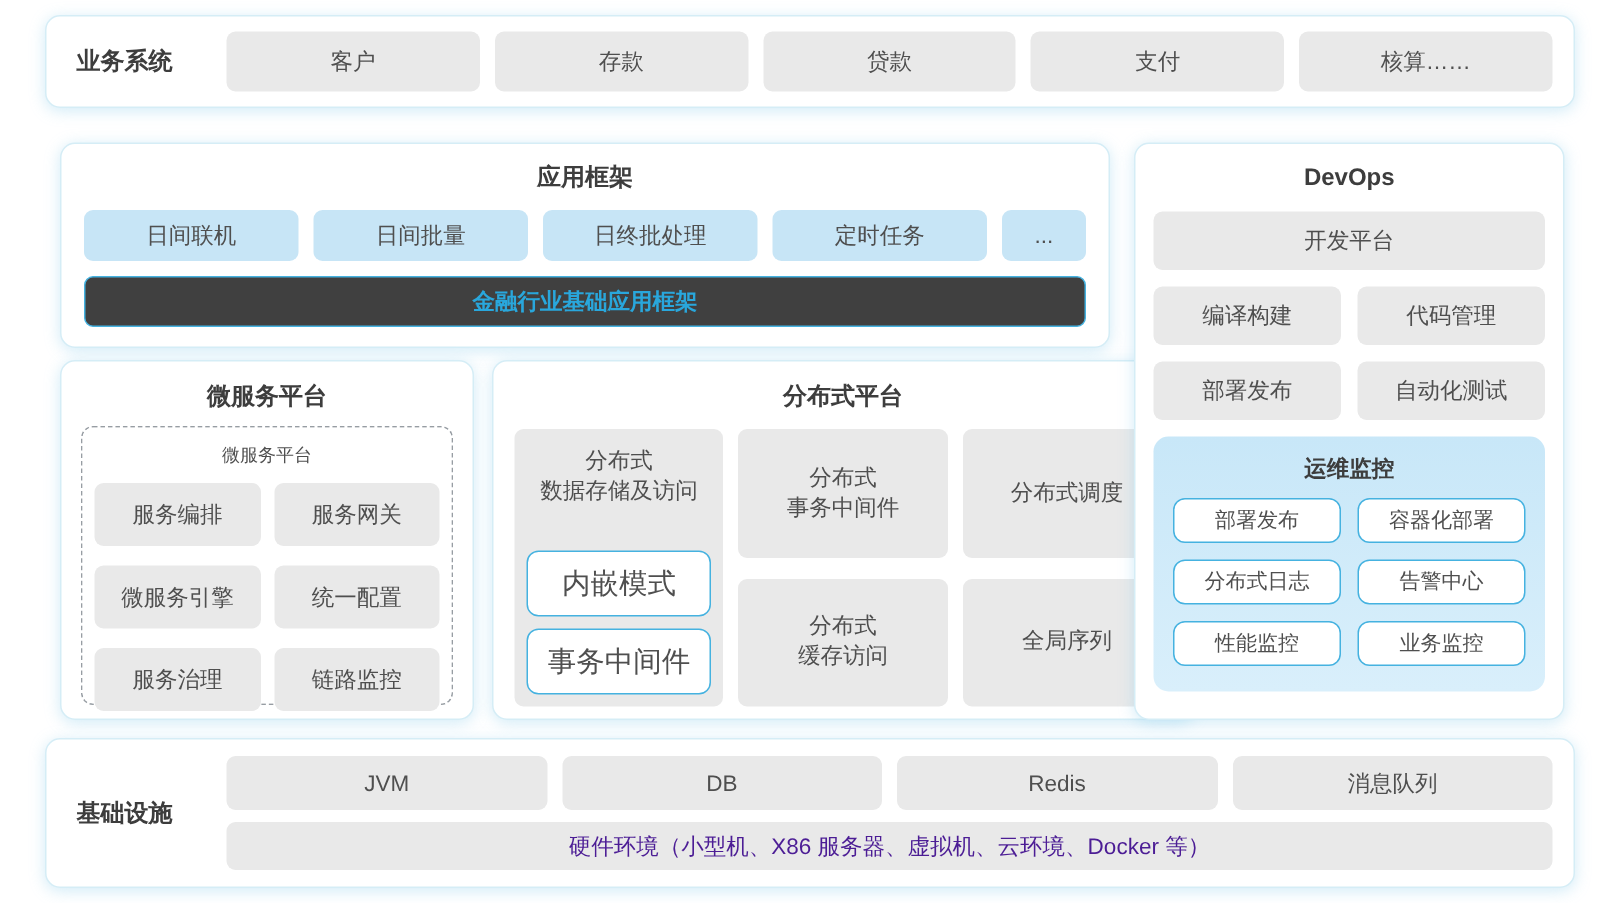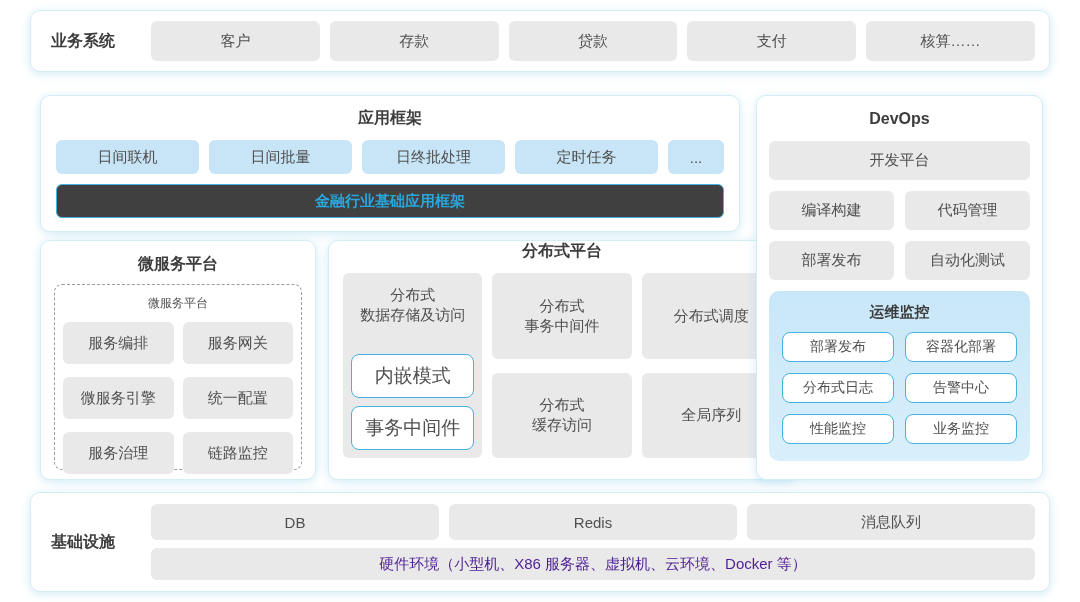--- a/index.html
+++ b/index.html
@@ -66,21 +66,21 @@
     margin:9px 13px 0;
     border:1px dashed #979da3; border-radius:8px;
     padding:8px 8px 10px;
     height:186px;
   }
   .micro-inner-title { text-align:center; font-size:12px; color:#4f4f4f; margin:2px 0 10px; }
   .micro-grid { display:grid; grid-template-columns:1fr 1fr; gap:13px 9px; }
   .micro-grid .chip { height:42px; }
 
   
-  #dist { left:328px; top:240px; width:468px; height:240px; }
+  #dist { left:328px; top:240px; width:468px; height:240px; padding-top:13px; }
   .dist-grid {
     margin:11px 14px 0;
     display:grid;
     grid-template-columns:1fr 1fr 1fr;
     grid-template-rows:1fr 1fr;
     gap:14px 10px;
     height:185px;
   }
   .storage {
     grid-row:1 / span 2;
@@ -217,19 +217,20 @@
       <div class="monitor-chip">性能监控</div>
       <div class="monitor-chip">业务监控</div>
     </div>
   </div>
 </section>
 
 <section class="panel" id="bottom-panel">
   <div class="side-label">基础设施</div>
   <div class="infra-right">
     <div class="infra-chips">
+      <div class="chip">JVM</div>
       <div class="chip">DB</div>
       <div class="chip">Redis</div>
       <div class="chip">消息队列</div>
     </div>
     <div class="hw-bar">硬件环境（小型机、X86 服务器、虚拟机、云环境、Docker 等）</div>
   </div>
 </section>
 
 </body></html>

